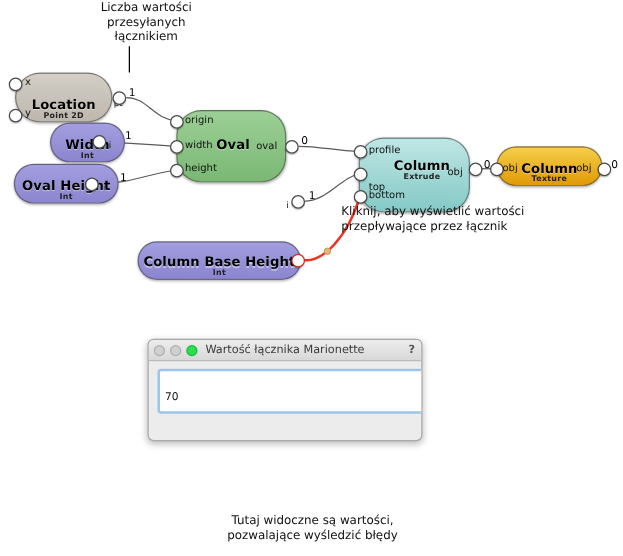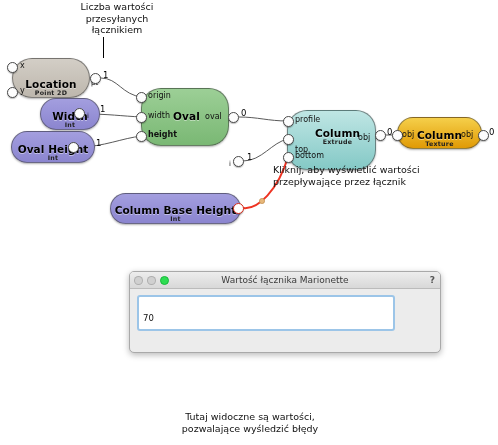--- a/index.html
+++ b/index.html
@@ -77,22 +77,22 @@
     position:absolute; font-size:8px; color:#111; font-weight:normal;
     white-space:nowrap;
   }
   .plabel.small { font-size:7px; }
   .count {
     position:absolute; font-size:8.5px; color:#000; white-space:nowrap;
   }
 
   
   #dialog {
-    position:absolute; left:129px; top:271px;
-    width:312px; height:82px;
+    position:absolute; left:118px; top:271px;
+    width:220px; height:82px;
     background:#ececec;
     border:1px solid #a9a9a9;
     border-radius:5px;
     box-shadow:0 2px 6px rgba(0,0,0,.28);
     overflow:hidden;
   }
   #titlebar {
     height:17px;
     background:linear-gradient(#ededed,#d8d8d8);
     border-bottom:1px solid #bbb;
@@ -201,21 +201,21 @@
   <span class="count" style="left:96px; top:138px;">1</span>
 
   <div class="node n-green" style="left:141px; top:88px; width:88px; height:58px;">
     <div class="title" style="position:absolute; left:31px; top:21px;">Oval</div>
   </div>
   <div class="port" style="left:136px; top:92px;"></div>
   <span class="plabel" style="left:148px; top:91px;">origin</span>
   <div class="port" style="left:136px; top:112px;"></div>
   <span class="plabel" style="left:148px; top:111px;">width</span>
   <div class="port" style="left:136px; top:131px;"></div>
-  <span class="plabel" style="left:148px; top:130px;font-weight:bold;">height</span>
+  <span class="plabel" style="left:148px; top:130px;">height</span>
   <span class="plabel" style="left:205px; top:112px;">oval</span>
   <div class="port" style="left:228px; top:112px;"></div>
   <span class="count" style="left:241px; top:108px;">0</span>
 
   <span class="plabel small" style="left:229px; top:160px;">i</span>
   <div class="port" style="left:233px; top:156px;"></div>
   <span class="count" style="left:247px; top:152px;">1</span>
 
   <div class="node n-purple" style="left:110px; top:193px; width:131px; height:31px;">
     <div class="stack">

